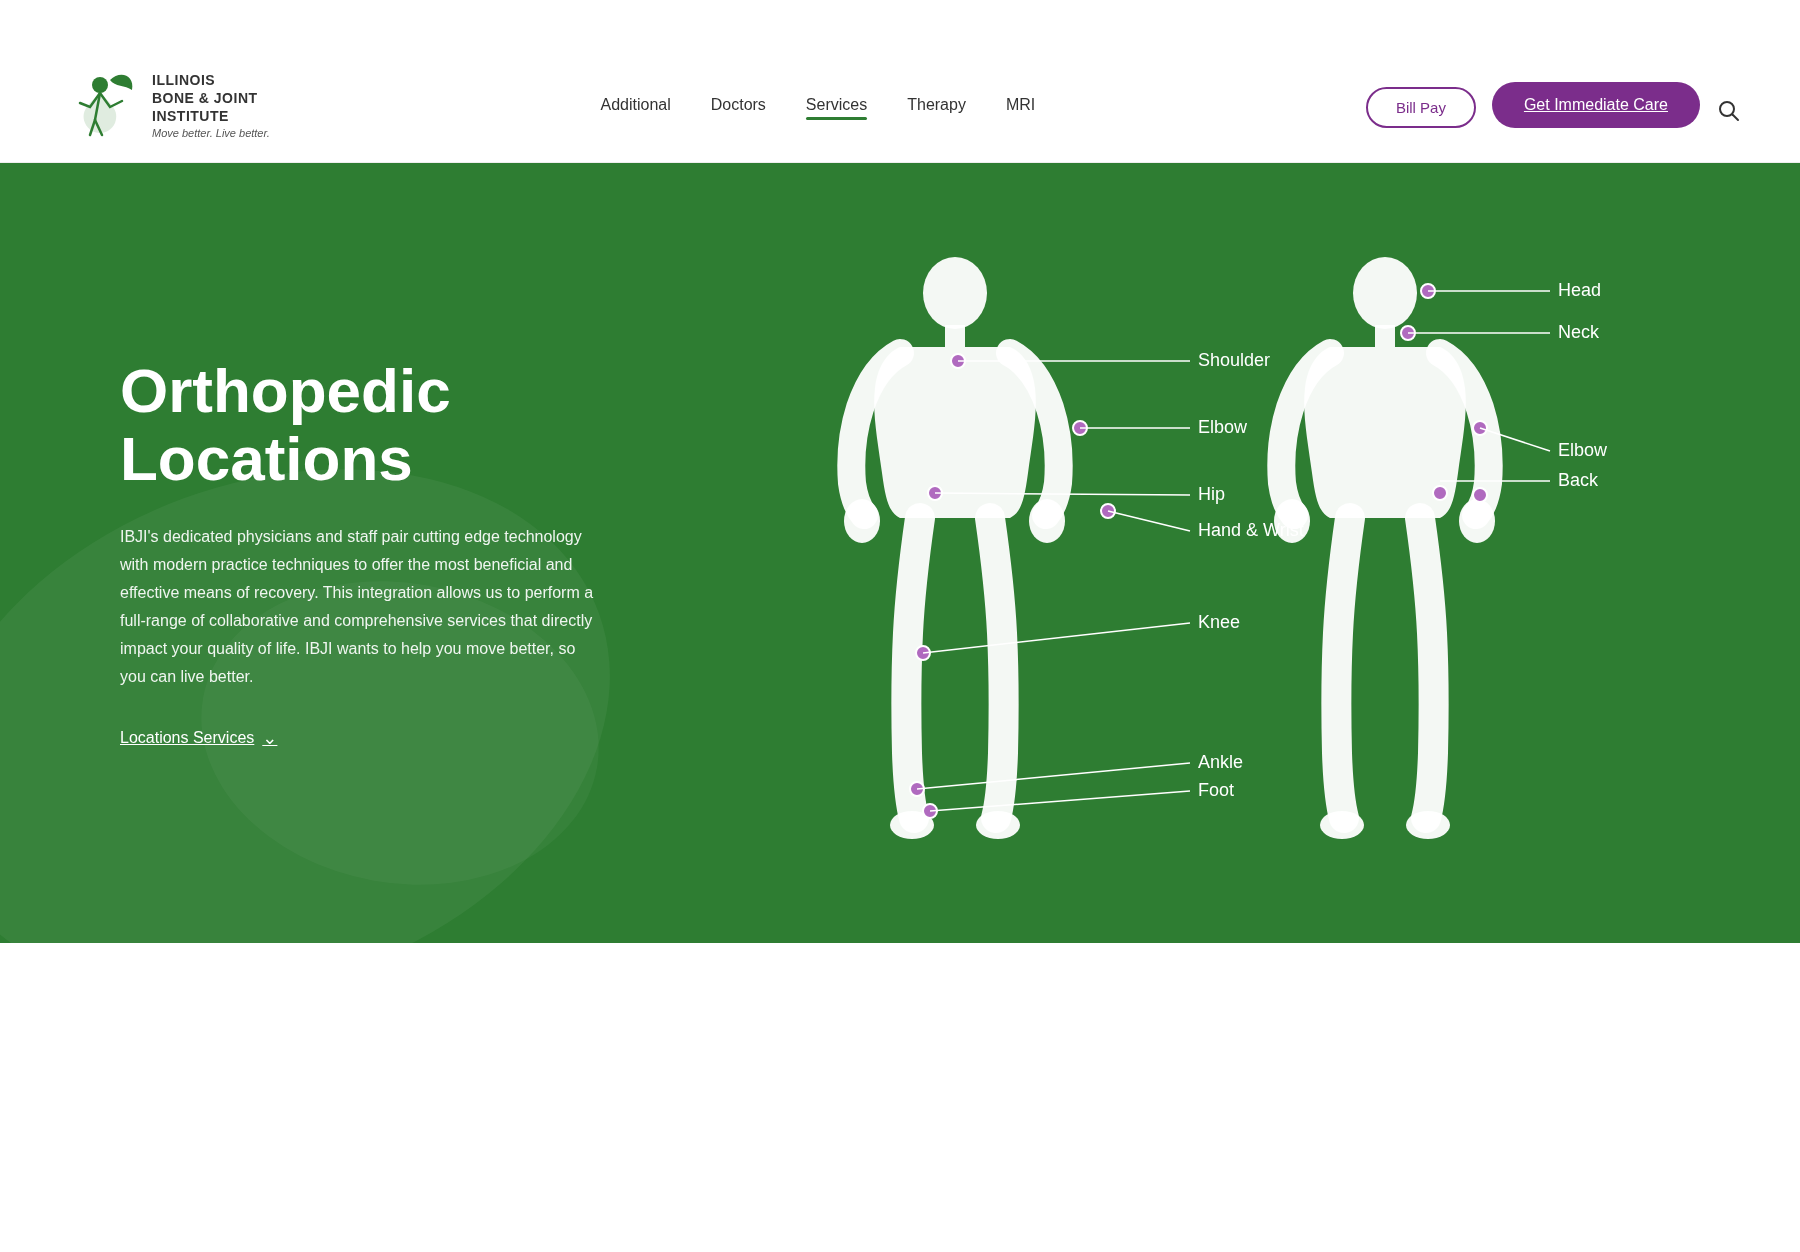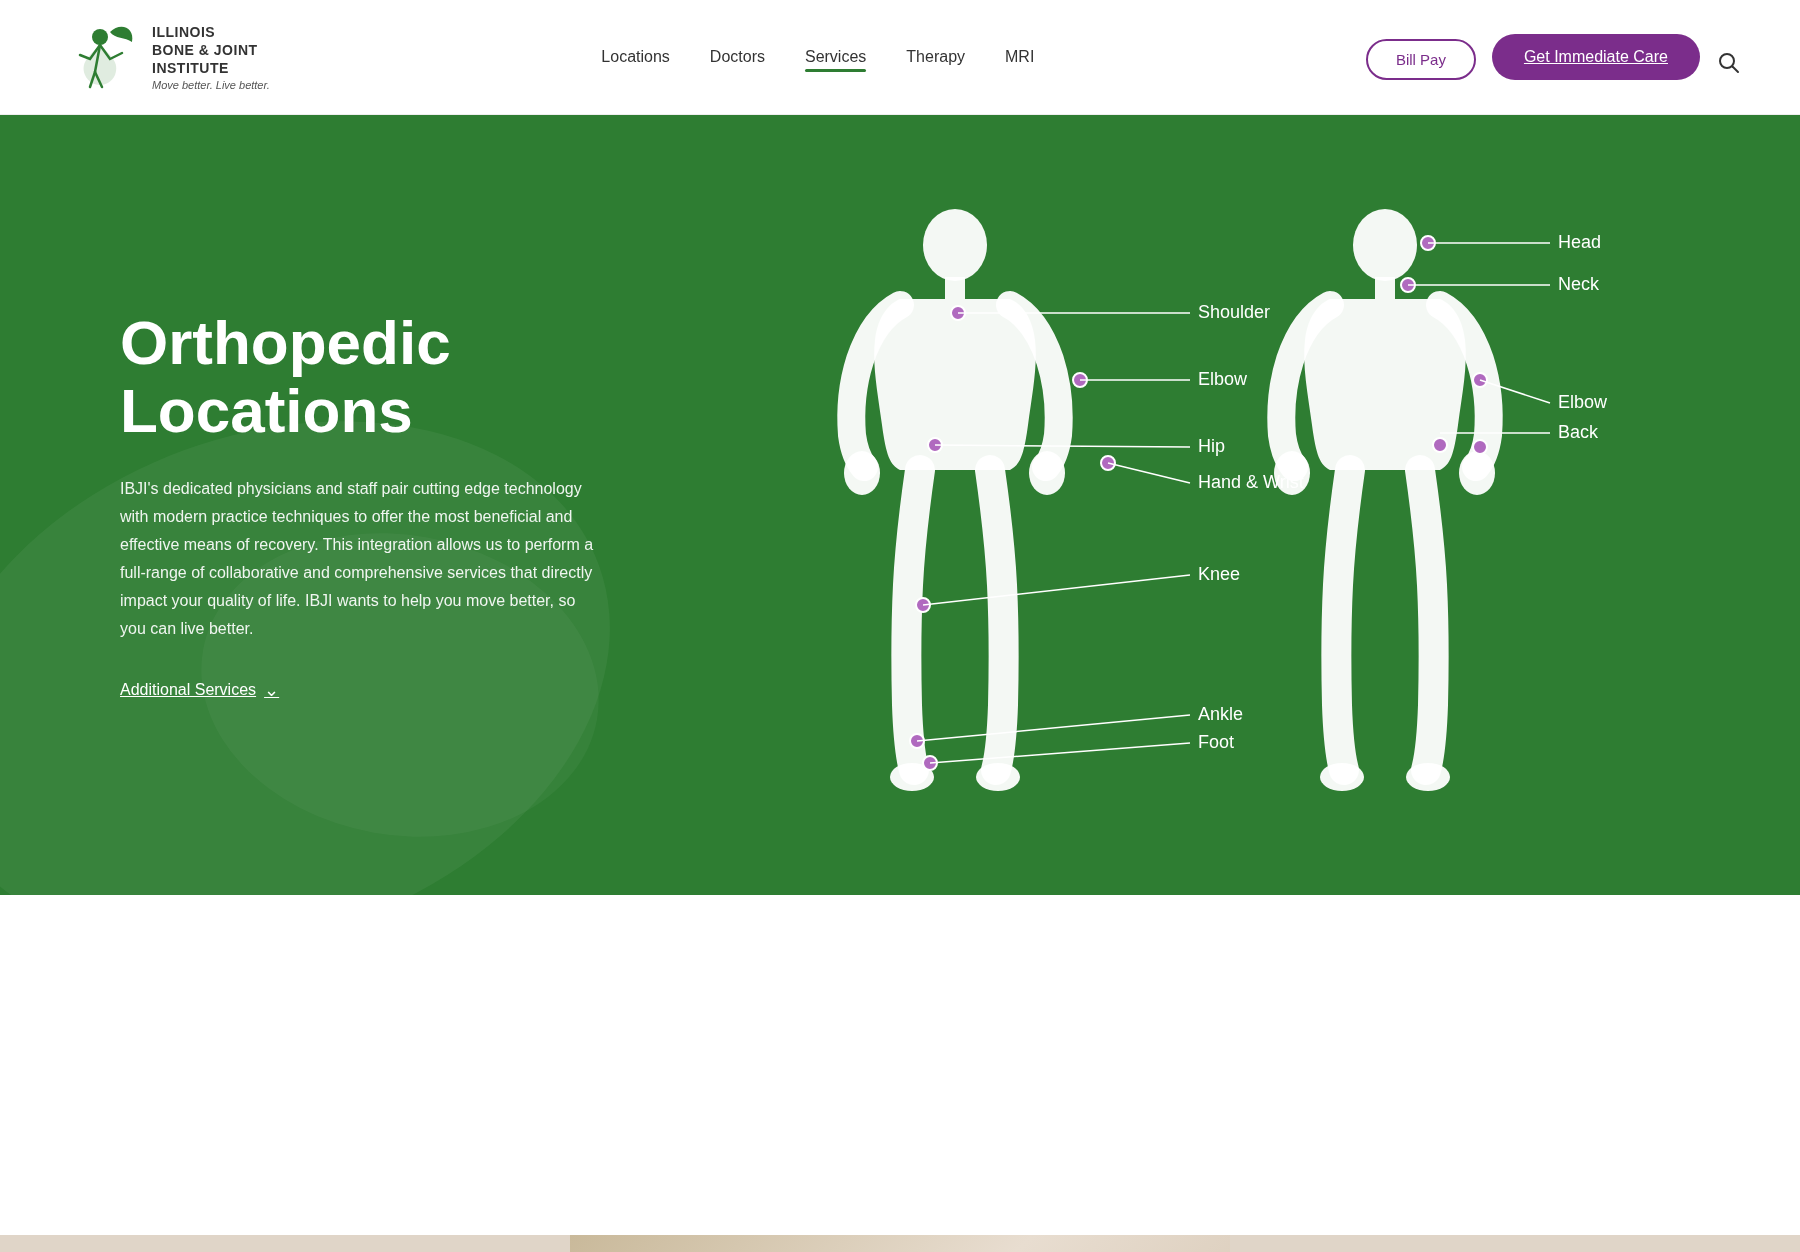--- a/index.html
+++ b/index.html
@@ -8,20 +8,21 @@
     
     .header {
       display: flex;
       align-items: center;
       justify-content: space-between;
       padding: 0 60px;
       height: 115px;
       background: #fff;
       border-bottom: 1px solid #eee;
       position: relative;
+      margin-top: 48px;
     }
     .logo-area {
       display: flex;
       align-items: center;
       gap: 12px;
     }
     .logo-icon {
       width: 80px;
       height: 80px;
     }
@@ -242,21 +243,21 @@
     </svg>
     <div class="logo-text">
       <span class="logo-title" style="white-space:pre-line;">ILLINOIS
 BONE &amp; JOINT
 INSTITUTE</span>
       <span class="logo-subtitle">Move better. Live better.</span>
     </div>
   </div>
 
   <nav class="nav-area">
-    <a class="nav-link">Locations</a>
+    <a class="nav-link">Additional</a>
     <a class="nav-link">Doctors</a>
     <a class="nav-link active">Services</a>
     <a class="nav-link">Therapy</a>
     <a class="nav-link">MRI</a>
   </nav>
 
   <div class="header-actions">
     <button class="btn-bill-pay">Bill Pay</button>
     <button class="btn-immediate">Get Immediate Care</button>
     <button class="search-icon-btn">
@@ -266,21 +267,21 @@
       </svg>
     </button>
   </div>
 </header>
 
 <section class="hero">
   <div class="hero-left">
     <h1 class="hero-title">Orthopedic Locations</h1>
     <p class="hero-description">IBJI's dedicated physicians and staff pair cutting edge technology with modern practice techniques to offer the most beneficial and effective means of recovery. This integration allows us to perform a full-range of collaborative and comprehensive services that directly impact your quality of life. IBJI wants to help you move better, so you can live better.</p>
     <div class="additional-services-link">
-      <span>Additional Services</span>
+      <span>Locations Services</span>
       <span class="chevron-down">⌄</span>
     </div>
   </div>
 
   <div class="hero-right">
     <div class="body-diagram">
       
       <svg viewBox="0 0 900 640" width="900" height="640">
 
         <g transform="translate(60, 10)">

